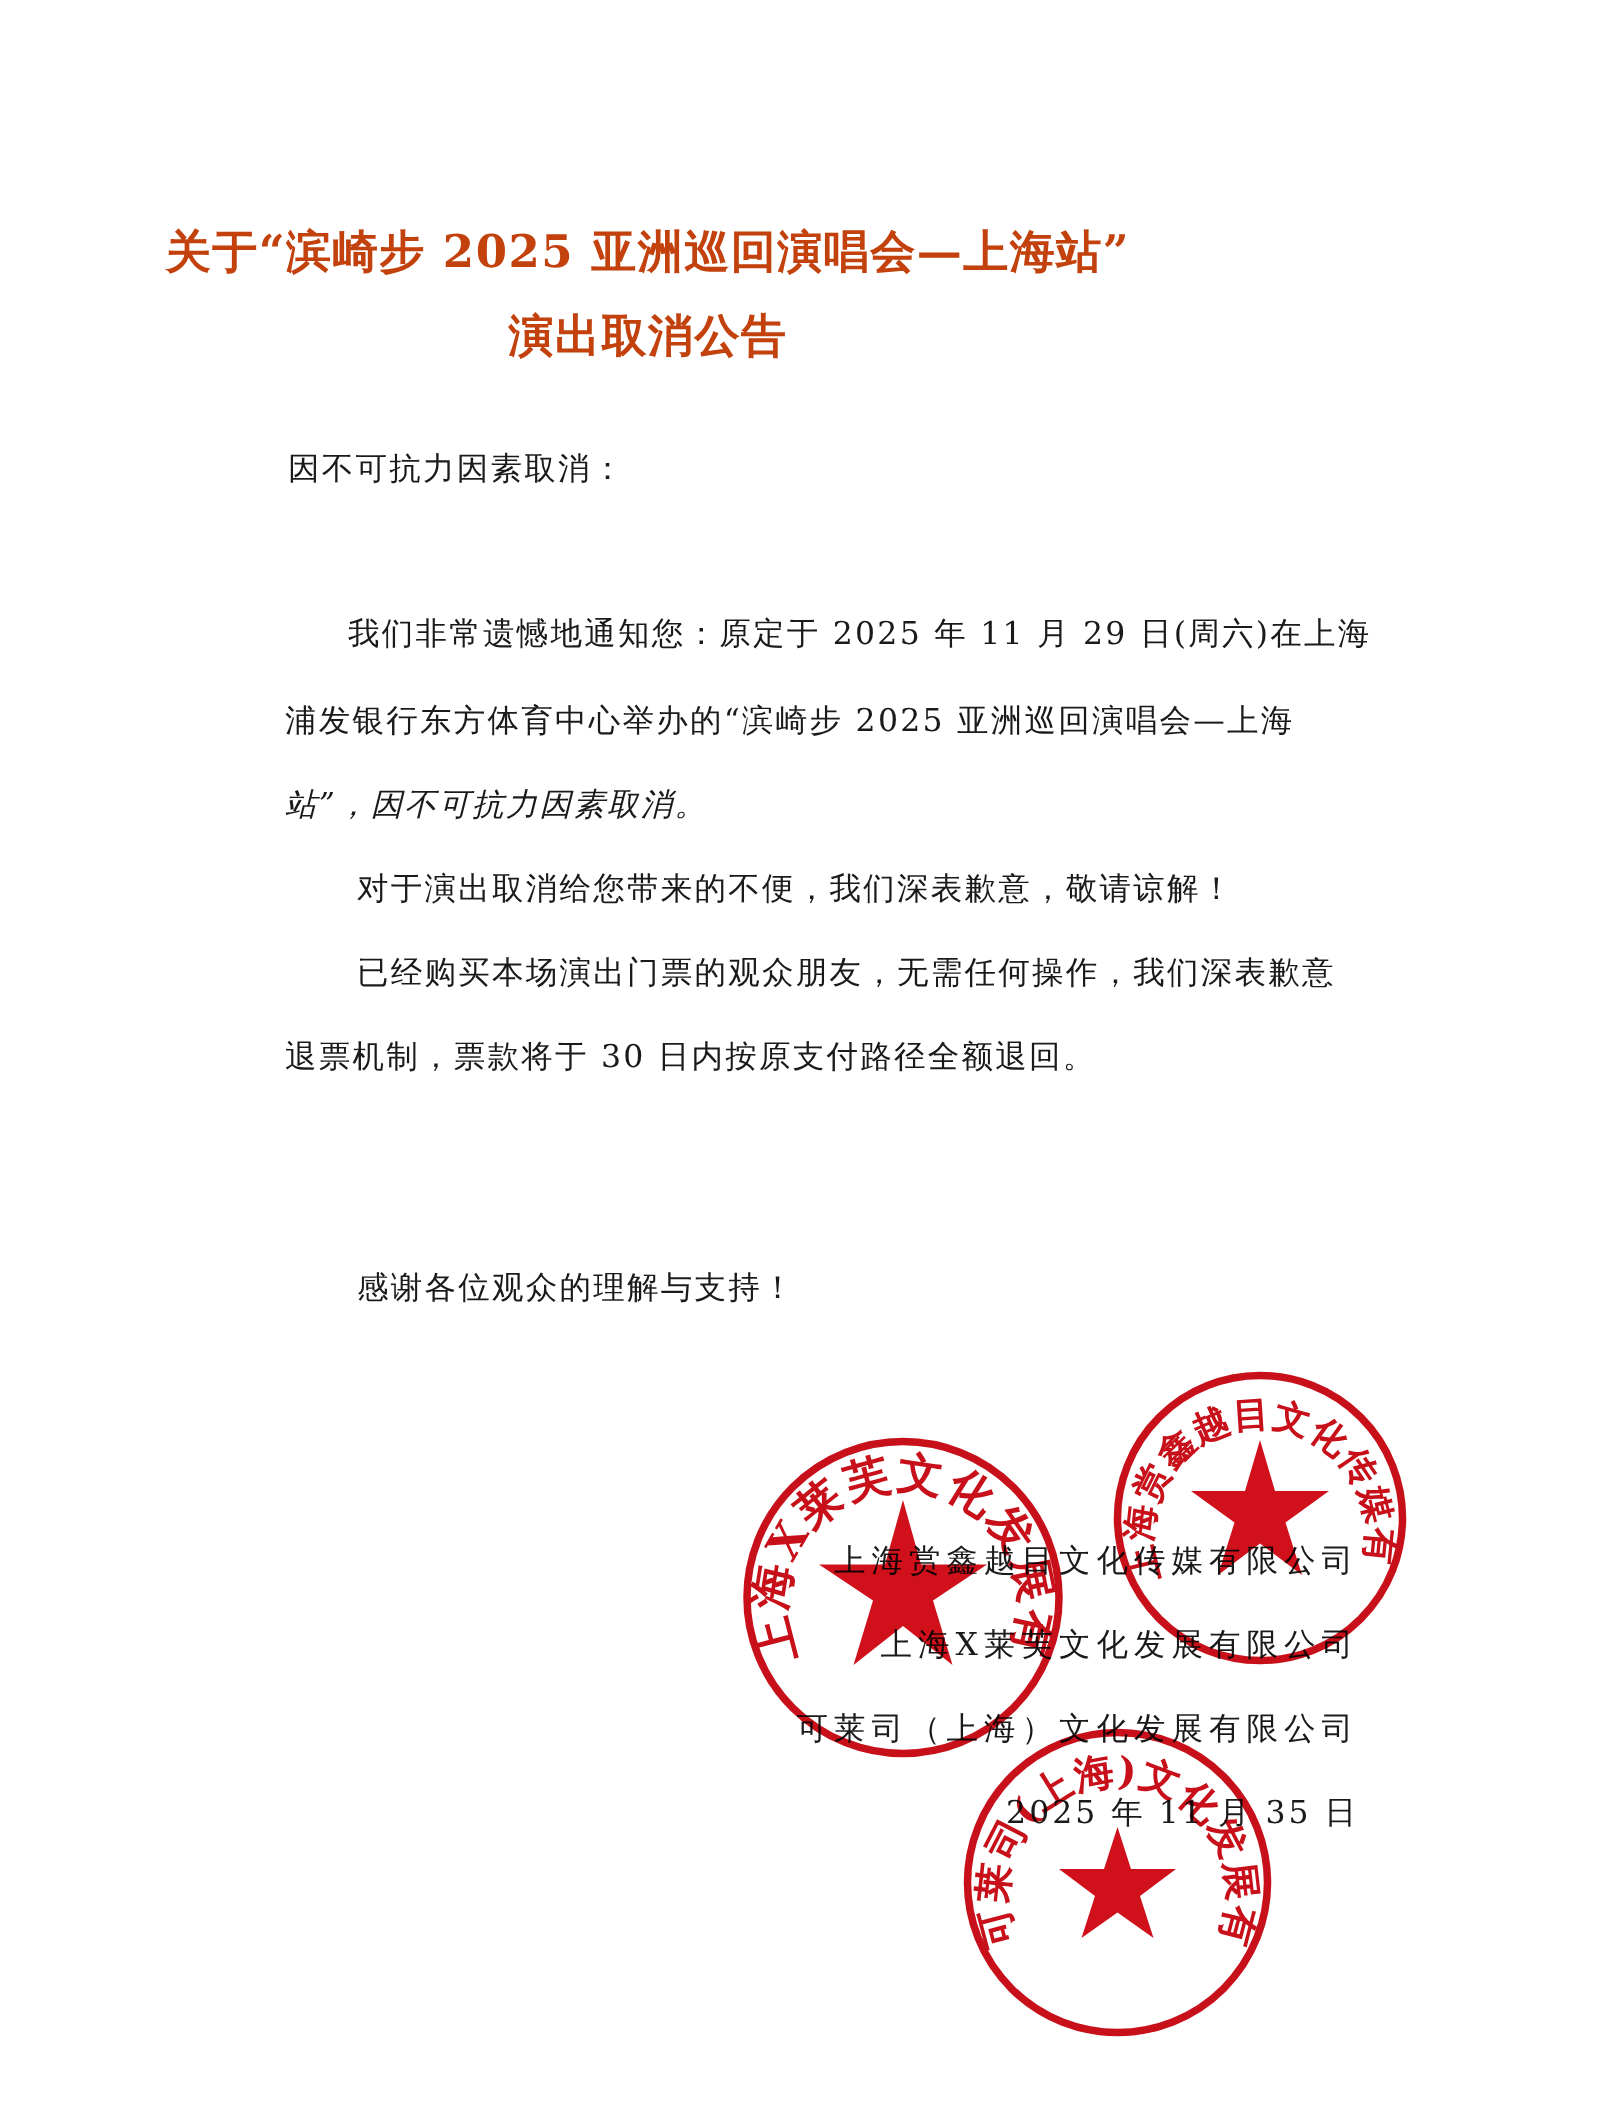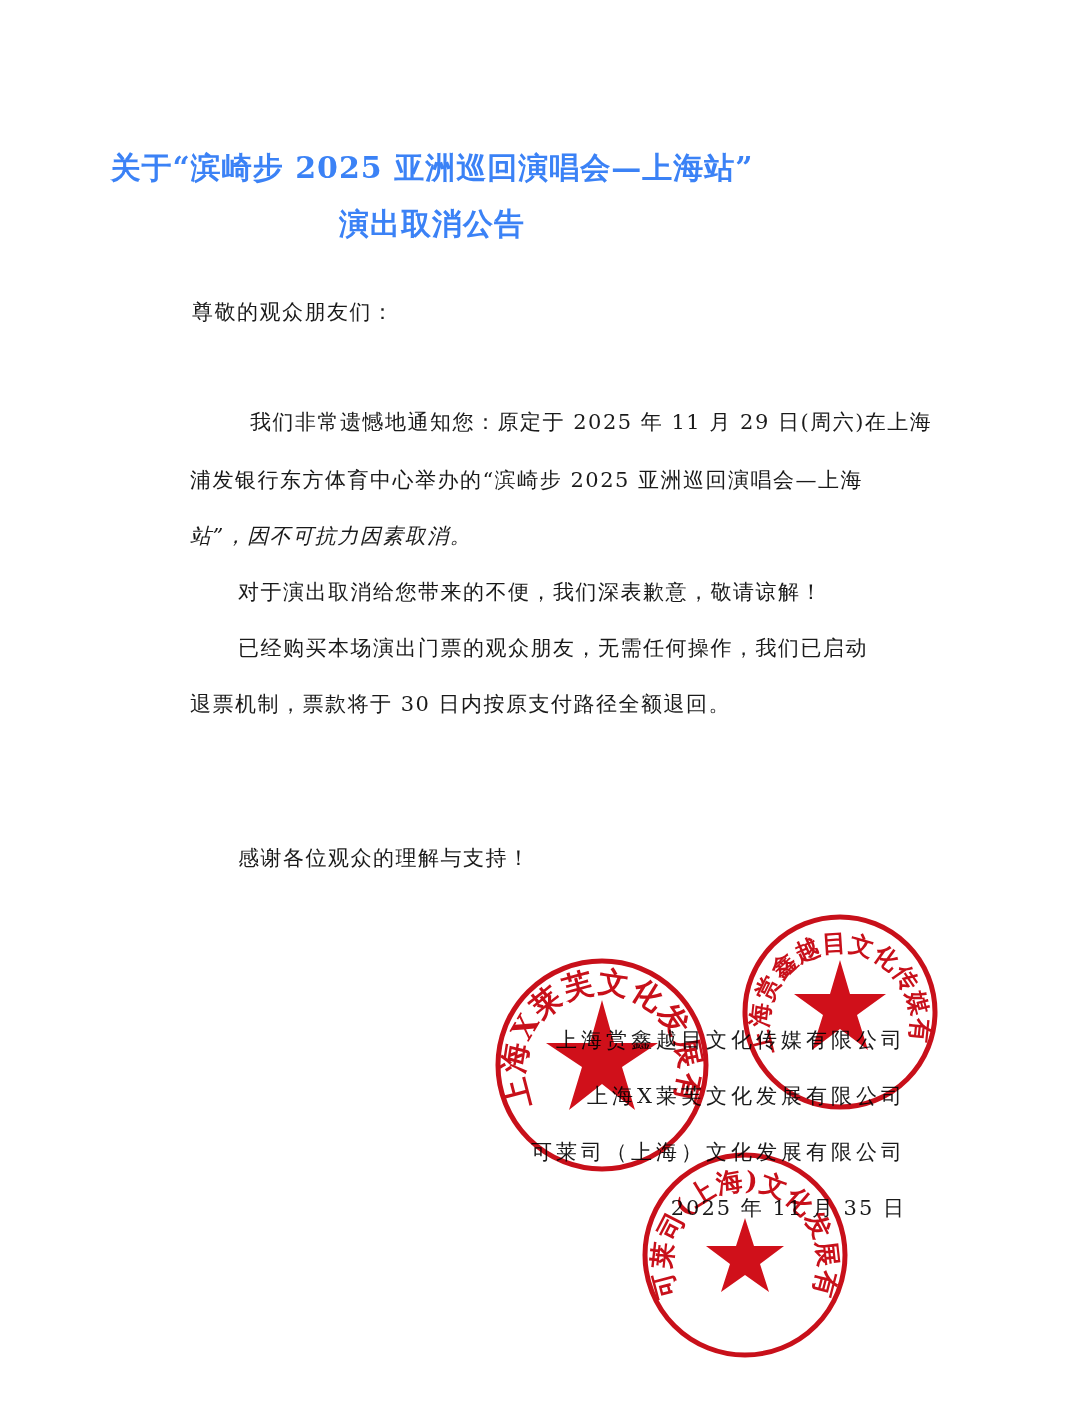--- a/index.html
+++ b/index.html
@@ -1,42 +1,42 @@
 <!DOCTYPE html>
 <html><head>
 <meta charset="utf-8">
 <style>
   html, body { margin: 0; padding: 0; background: #ffffff; }
   body { width: 1078px; height: 1410px; position: relative; overflow: hidden;
          font-family: "DejaVu Serif", "Liberation Serif", serif; color: #1a1a1a; }
   .title { position: absolute; left: 0; width: 864px; text-align: center;
-           font-weight: bold; font-size: 30px; letter-spacing: 1px; color: #3b82f6; }
+           font-weight: bold; font-size: 30px; letter-spacing: 1px; color: #c2410c; }
   .t1 { top: 148px; }
   .t2 { top: 204px; }
   .p { position: absolute; font-size: 21px; letter-spacing: 1.5px; color: #1a1a1a; white-space: nowrap; }
   .sign { position: absolute; right: 172px; font-size: 21px; letter-spacing: 4px; color: #1a1a1a;
           text-align: right; white-space: nowrap; z-index: 2; }
   .seal { position: absolute; z-index: 3; mix-blend-mode: multiply; }
 </style>
 </head>
 <body>
 
 <div>
   <div class="title t1">关于“滨崎步 2025 亚洲巡回演唱会—上海站”</div>
   <div class="title t2">演出取消公告</div>
 
-  <div class="p" style="left:192px; top:298px;">尊敬的观众朋友们：</div>
+  <div class="p" style="left:192px; top:298px;">因不可抗力因素取消：</div>
 
-  <div class="p" style="left:250px; top:408px;">我们非常遗憾地通知您：原定于 2025 年 11 月 29 日(周六)在上海</div>
+  <div class="p" style="left:232px; top:408px;">我们非常遗憾地通知您：原定于 2025 年 11 月 29 日(周六)在上海</div>
   <div class="p" style="left:190px; top:466px;">浦发银行东方体育中心举办的“滨崎步 2025 亚洲巡回演唱会—上海</div>
   <div class="p" style="left:190px; top:522px;font-style:italic;">站”，因不可抗力因素取消。</div>
 
   <div class="p" style="left:238px; top:578px;">对于演出取消给您带来的不便，我们深表歉意，敬请谅解！</div>
 
-  <div class="p" style="left:238px; top:634px;">已经购买本场演出门票的观众朋友，无需任何操作，我们已启动</div>
+  <div class="p" style="left:238px; top:634px;">已经购买本场演出门票的观众朋友，无需任何操作，我们深表歉意</div>
   <div class="p" style="left:190px; top:690px;text-align:right;">退票机制，票款将于 30 日内按原支付路径全额退回。</div>
 
   <div class="p" style="left:238px; top:844px;">感谢各位观众的理解与支持！</div>
 
   <div class="sign" style="top:1026px;">上海赏鑫越目文化传媒有限公司</div>
   <div class="sign" style="top:1082px;">上海X莱芙文化发展有限公司</div>
   <div class="sign" style="top:1138px;">可莱司（上海）文化发展有限公司</div>
   <div class="sign" style="top:1194px; letter-spacing:2px;">2025 年 11 月 35 日</div>
 
   <svg class="seal" style="left:492px; top:955px;" width="220" height="220" viewBox="0 0 220 220">

